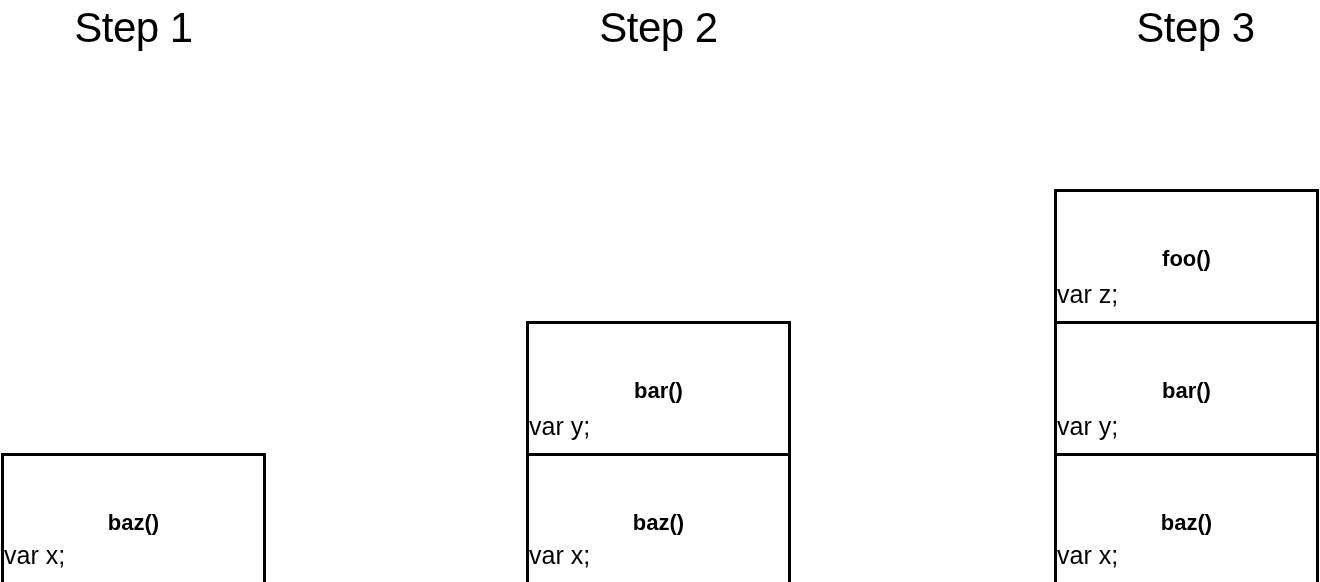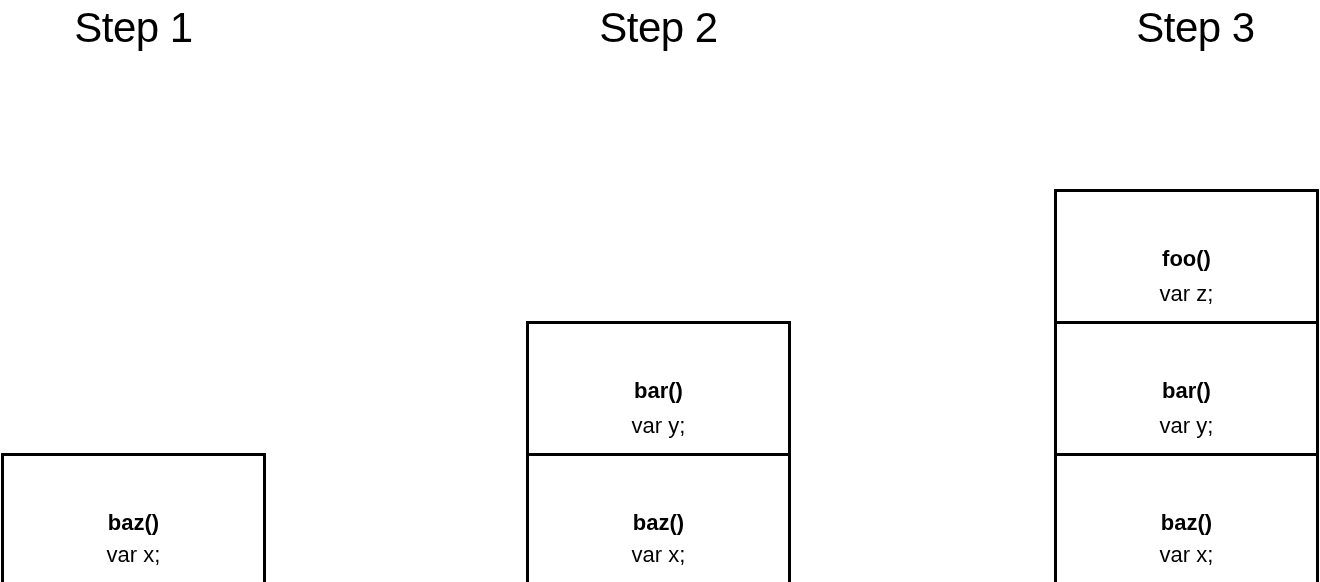--- a/index.html
+++ b/index.html
@@ -80,22 +80,22 @@
     line-height: 26px;
     white-space: nowrap;
     margin-top: 28px;
   }
 
   .frame-var {
     position: absolute;
     left: 0;
     bottom: 16px;
     width: 100%;
-    text-align: center;
-    font-size: 22px;
+    text-align: left;
+    font-size: 25px;
     font-weight: normal;
     line-height: 22px;
     white-space: nowrap;
   }
 
   
   #step-1 { left: 1px;    width: 265px; }
   #step-2 { left: 526px;  width: 265px; }
   #step-3 { left: 1054px; width: 283px; }
 </style>

